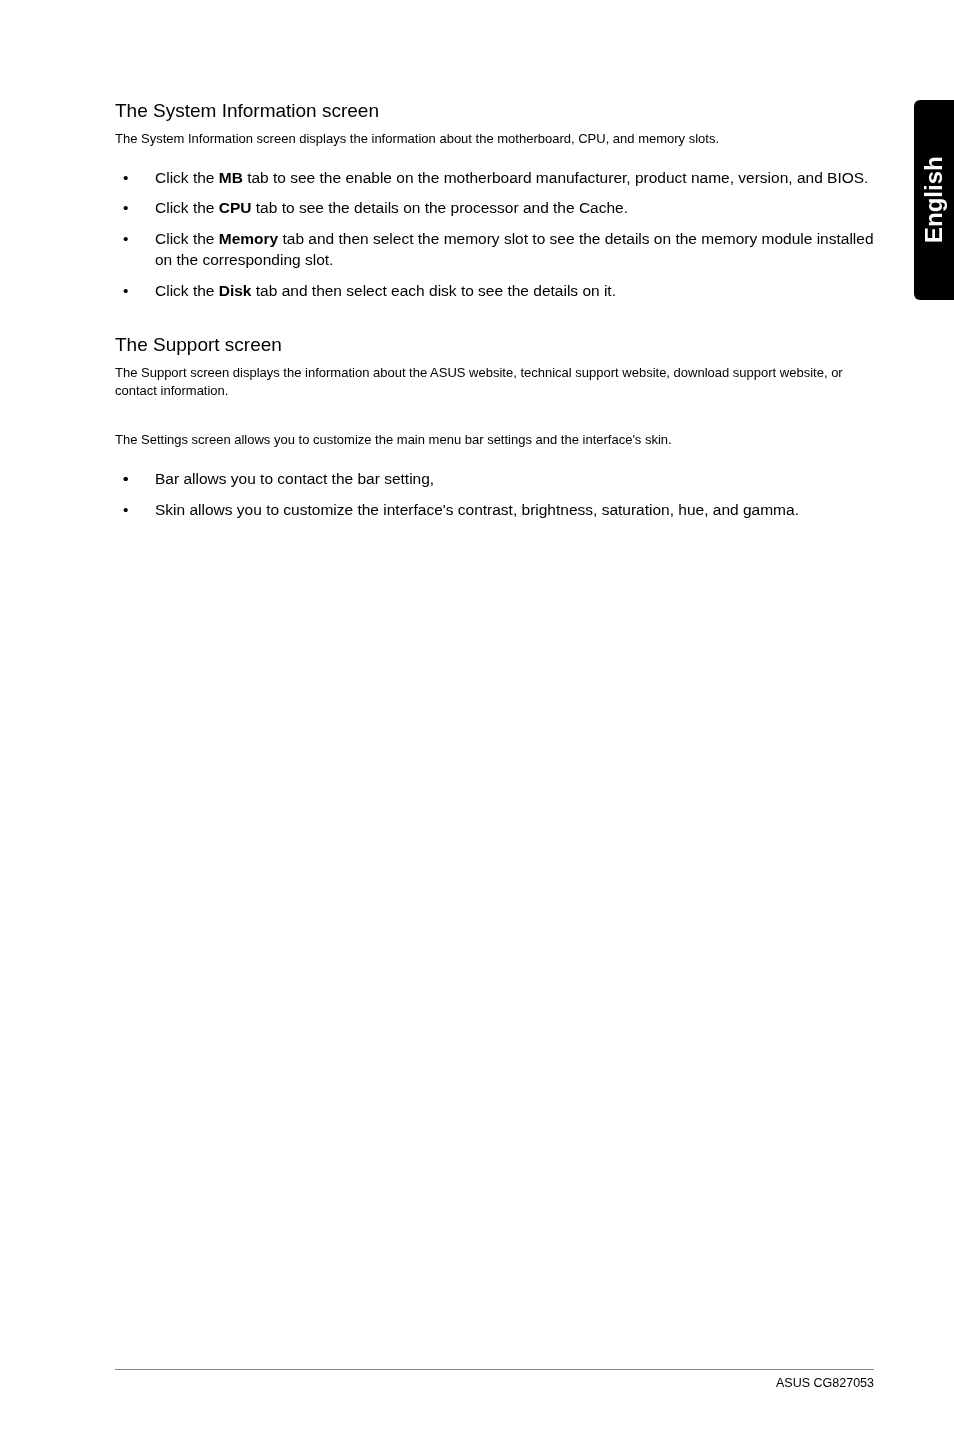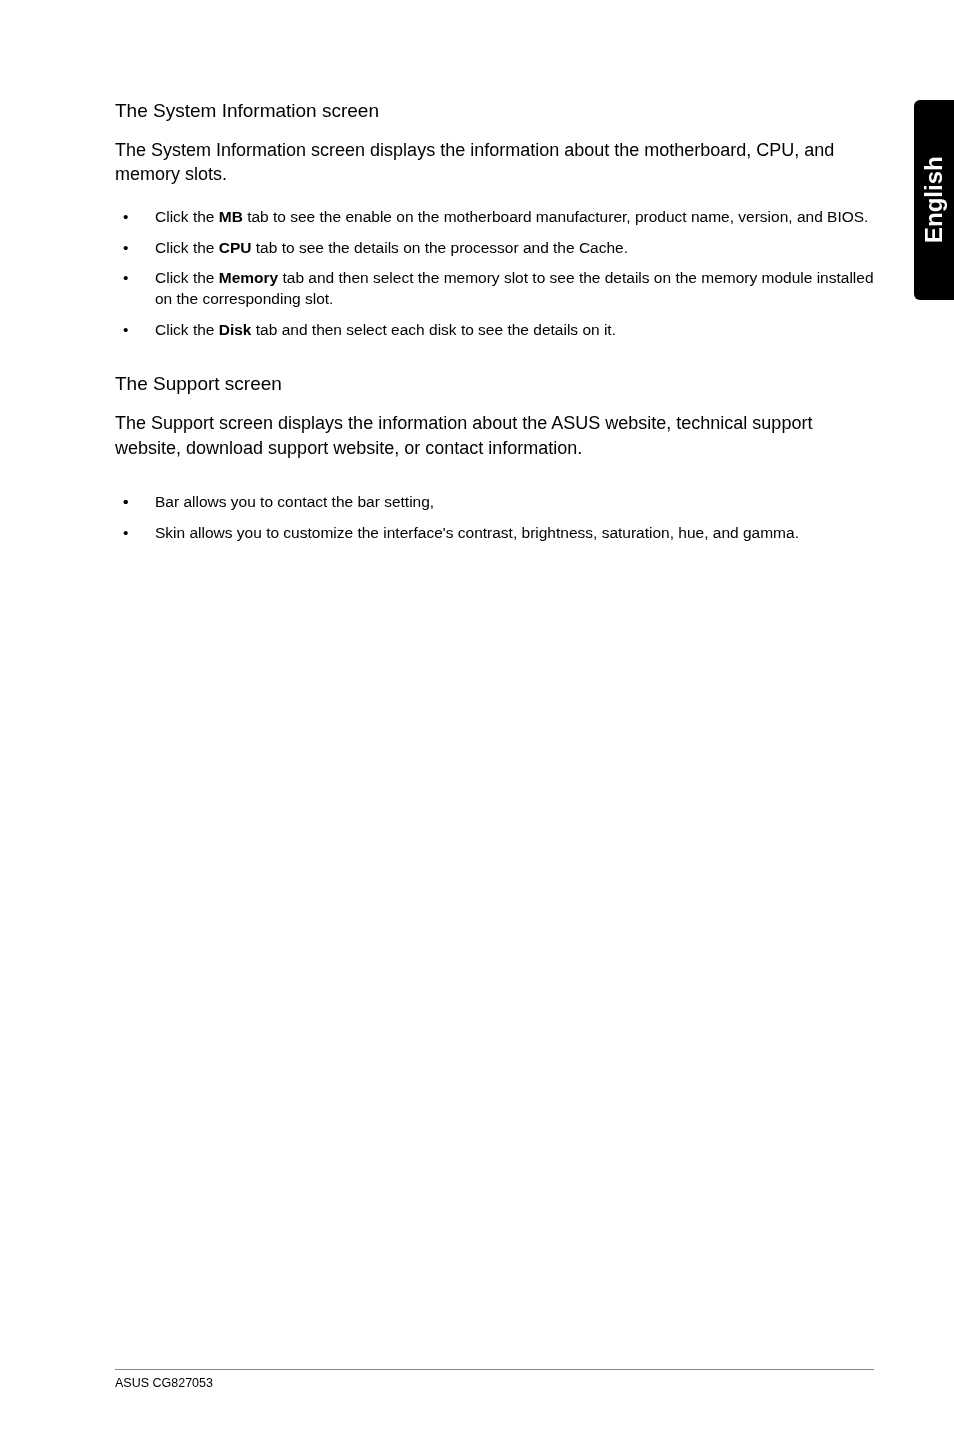--- a/index.html
+++ b/index.html
@@ -36,24 +36,23 @@
     align-items: center;
     justify-content: center;
     border-radius: 0 6px 6px 0;
   }
   h2 {
     font-size: 19px;
     font-weight: normal;
     margin-bottom: 8px;
   }
   .intro {
-    font-size: 18px;
+    font-size: 13px;
     line-height: 1.35;
     margin-bottom: 20px;
-    margin-top: 16px;
   }
   ul {
     list-style: none;
     margin-bottom: 30px;
   }
   ul li {
     position: relative;
     padding-left: 40px;
     font-size: 15.5px;
     line-height: 1.35;
@@ -69,21 +68,21 @@
   }
   .footer {
     position: absolute;
     bottom: 48px;
     left: 115px;
     right: 80px;
     border-top: 1px solid #888;
     padding-top: 6px;
     font-size: 12.5px;
     display: flex;
-    justify-content: flex-start;
+    justify-content: flex-end;
   }
   .bold {
     font-weight: bold;
   }
 </style>
 </head>
 <body>
 
 <div class="side-tab">English</div>
 
@@ -111,20 +110,21 @@
       </li>
     </ul>
   </div>
 
   <div class="section">
     <h2>The Support screen</h2>
     <p class="intro">The Support screen displays the information about the ASUS website, technical support website, download support website, or contact information.</p>
   </div>
 
   <div class="section">
+    <p class="intro">The Settings screen allows you to customize the main menu bar settings and the interface's skin.</p>
     <ul>
       <li>
         <span class="bullet">•</span>
       </li>
       <li>
         <span class="bullet">•</span>
         <span>Bar allows you to contact the bar setting,</span>
       </li>
       <li>
         <span class="bullet">•</span>

